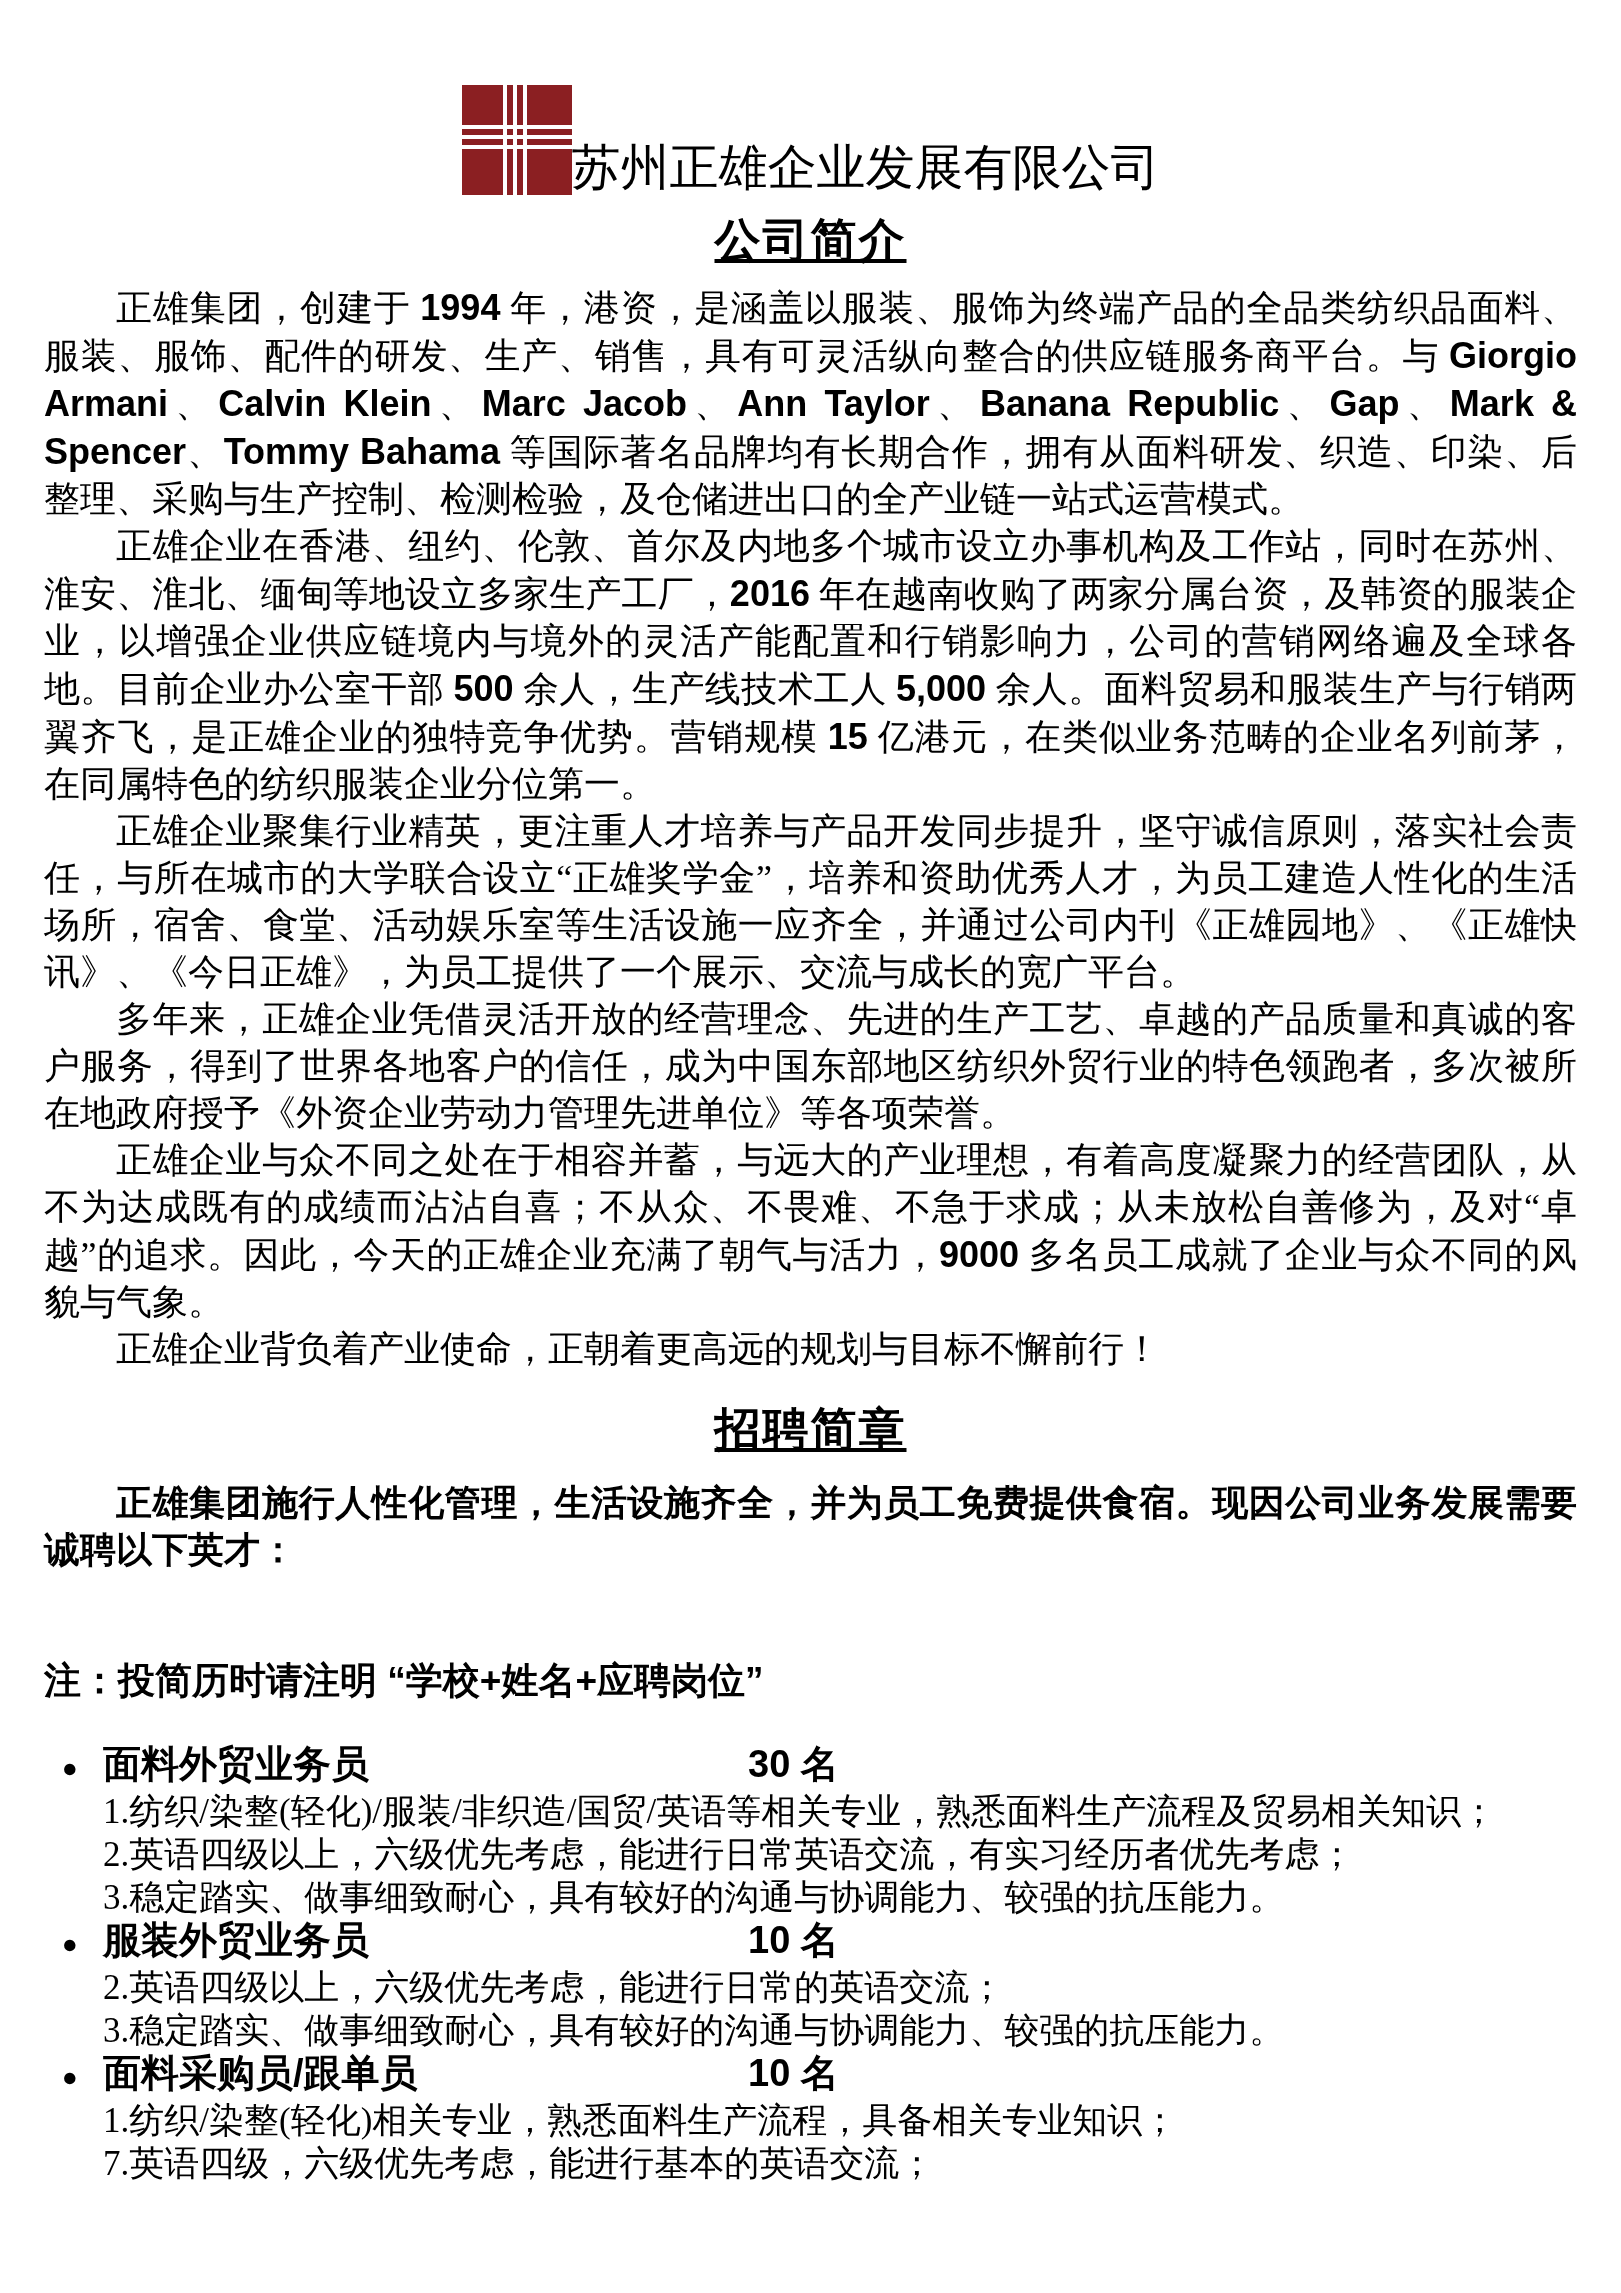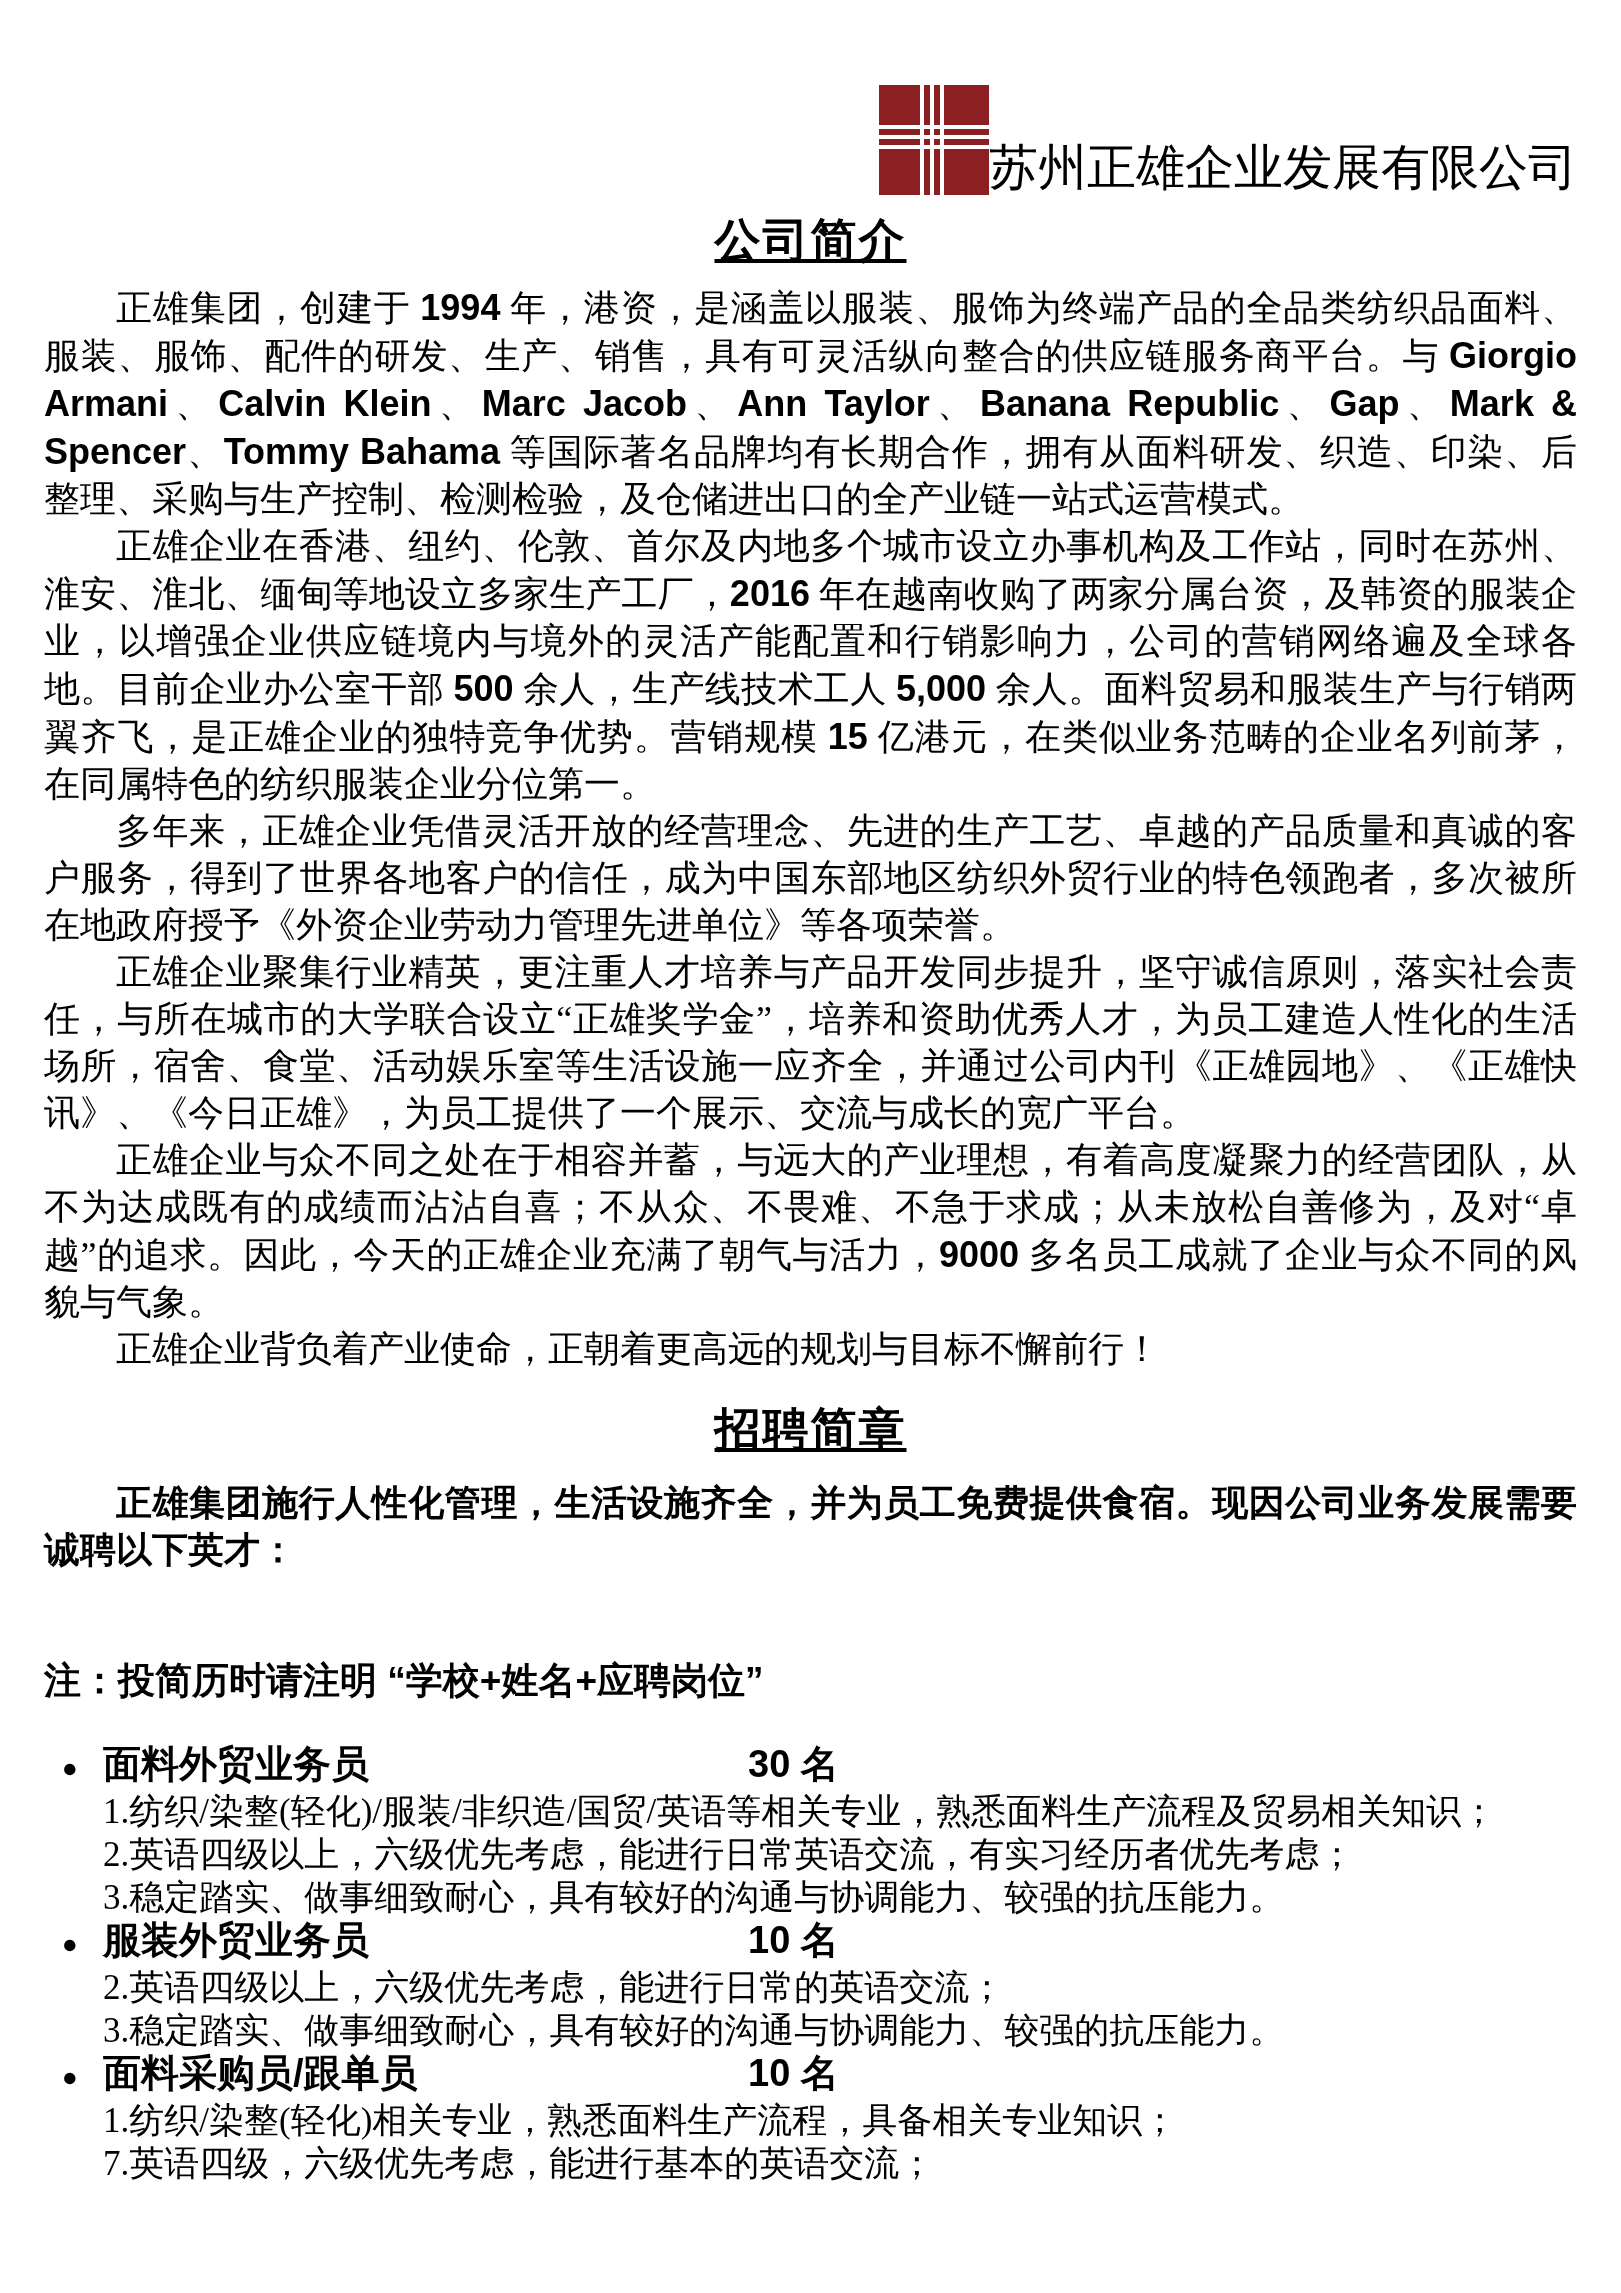--- a/index.html
+++ b/index.html
@@ -4,21 +4,21 @@
 <style>
   html,body { margin:0; padding:0; }
   body {
     width:1621px; height:2293px; overflow:hidden;
     background:#ffffff; color:#000;
     font-family:"Liberation Serif","DejaVu Serif",serif;
   }
   .page { padding:0 44px; box-sizing:border-box; }
 
   
-  .brand-row { display:flex; justify-content:flex-end; align-items:flex-end; margin-top:83px; height:112px; }
+  .brand-row { display:flex; justify-content:center; align-items:flex-end; margin-top:83px; height:112px; }
   .logo { width:110px; height:110px; position:relative; flex:none; overflow:hidden; }
   .logo .base { position:absolute; inset:0; }
   .logo .v-stripes {
     position:absolute; top:0; bottom:0; left:32%; width:32%;
     background:repeating-linear-gradient(90deg, rgba(0,0,0,0) 0 5.9px, #ffffff 5.9px 9.9px);
   }
   .logo .h-stripes {
     position:absolute; left:0; right:0; top:32%; height:32%;
     background:repeating-linear-gradient(0deg, rgba(0,0,0,0) 0 5.9px, #ffffff 5.9px 9.9px);
   }
@@ -73,22 +73,22 @@
       <div class="h-stripes"></div>
     </div>
     <div class="company-name">苏州正雄企业发展有限公司</div>
   </div>
 
   <h1 class="section-heading h-intro">公司简介</h1>
 
   <div class="intro-paragraphs">
     <p class="body-par"><span>正雄集团，创建于 </span><span class="run-b">1994</span><span> 年，港资，是涵盖以服装、服饰为终端产品的全品类纺织品面料、服装、服饰、配件的研发、生产、销售，具有可灵活纵向整合的供应链服务商平台。与 </span><span class="run-b">Giorgio Armani</span><span>、</span><span class="run-b">Calvin Klein</span><span>、</span><span class="run-b">Marc Jacob</span><span>、</span><span class="run-b">Ann Taylor</span><span>、</span><span class="run-b">Banana Republic</span><span>、</span><span class="run-b">Gap</span><span>、</span><span class="run-b">Mark &amp; Spencer</span><span>、</span><span class="run-b">Tommy Bahama</span><span> 等国际著名品牌均有长期合作，拥有从面料研发、织造、印染、后整理、采购与生产控制、检测检验，及仓储进出口的全产业链一站式运营模式。</span></p>
     <p class="body-par"><span>正雄企业在香港、纽约、伦敦、首尔及内地多个城市设立办事机构及工作站，同时在苏州、淮安、淮北、缅甸等地设立多家生产工厂，</span><span class="run-b">2016</span><span> 年在越南收购了两家分属台资，及韩资的服装企业，以增强企业供应链境内与境外的灵活产能配置和行销影响力，公司的营销网络遍及全球各地。目前企业办公室干部 </span><span class="run-b">500</span><span> 余人，生产线技术工人 </span><span class="run-b">5,000</span><span> 余人。面料贸易和服装生产与行销两翼齐飞，是正雄企业的独特竞争优势。营销规模 </span><span class="run-b">15</span><span> 亿港元，在类似业务范畴的企业名列前茅，在同属特色的纺织服装企业分位第一。</span></p>
+    <p class="body-par"><span>正雄企业聚集行业精英，更注重人才培养与产品开发同步提升，坚守诚信原则，落实社会责任，与所在城市的大学联合设立“正雄奖学金”，培养和资助优秀人才，为员工建造人性化的生活场所，宿舍、食堂、活动娱乐室等生活设施一应齐全，并通过公司内刊《正雄园地》、《正雄快讯》、《今日正雄》，为员工提供了一个展示、交流与成长的宽广平台。</span></p>
     <p class="body-par"><span>多年来，正雄企业凭借灵活开放的经营理念、先进的生产工艺、卓越的产品质量和真诚的客户服务，得到了世界各地客户的信任，成为中国东部地区纺织外贸行业的特色领跑者，多次被所在地政府授予《外资企业劳动力管理先进单位》等各项荣誉。</span></p>
-    <p class="body-par"><span>正雄企业聚集行业精英，更注重人才培养与产品开发同步提升，坚守诚信原则，落实社会责任，与所在城市的大学联合设立“正雄奖学金”，培养和资助优秀人才，为员工建造人性化的生活场所，宿舍、食堂、活动娱乐室等生活设施一应齐全，并通过公司内刊《正雄园地》、《正雄快讯》、《今日正雄》，为员工提供了一个展示、交流与成长的宽广平台。</span></p>
     <p class="body-par"><span>正雄企业与众不同之处在于相容并蓄，与远大的产业理想，有着高度凝聚力的经营团队，从不为达成既有的成绩而沾沾自喜；不从众、不畏难、不急于求成；从未放松自善修为，及对“卓越”的追求。因此，今天的正雄企业充满了朝气与活力，</span><span class="run-b">9000</span><span> 多名员工成就了企业与众不同的风貌与气象。</span></p>
     <p class="body-par"><span>正雄企业背负着产业使命，正朝着更高远的规划与目标不懈前行！</span></p>
   </div>
 
   <h1 class="section-heading h-recruit">招聘简章</h1>
 
   <div class="recruit-intro">
     <p class="body-par"><span>正雄集团施行人性化管理，生活设施齐全，并为员工免费提供食宿。现因公司业务发展需要诚聘以下英才：</span></p>
   </div>
 

